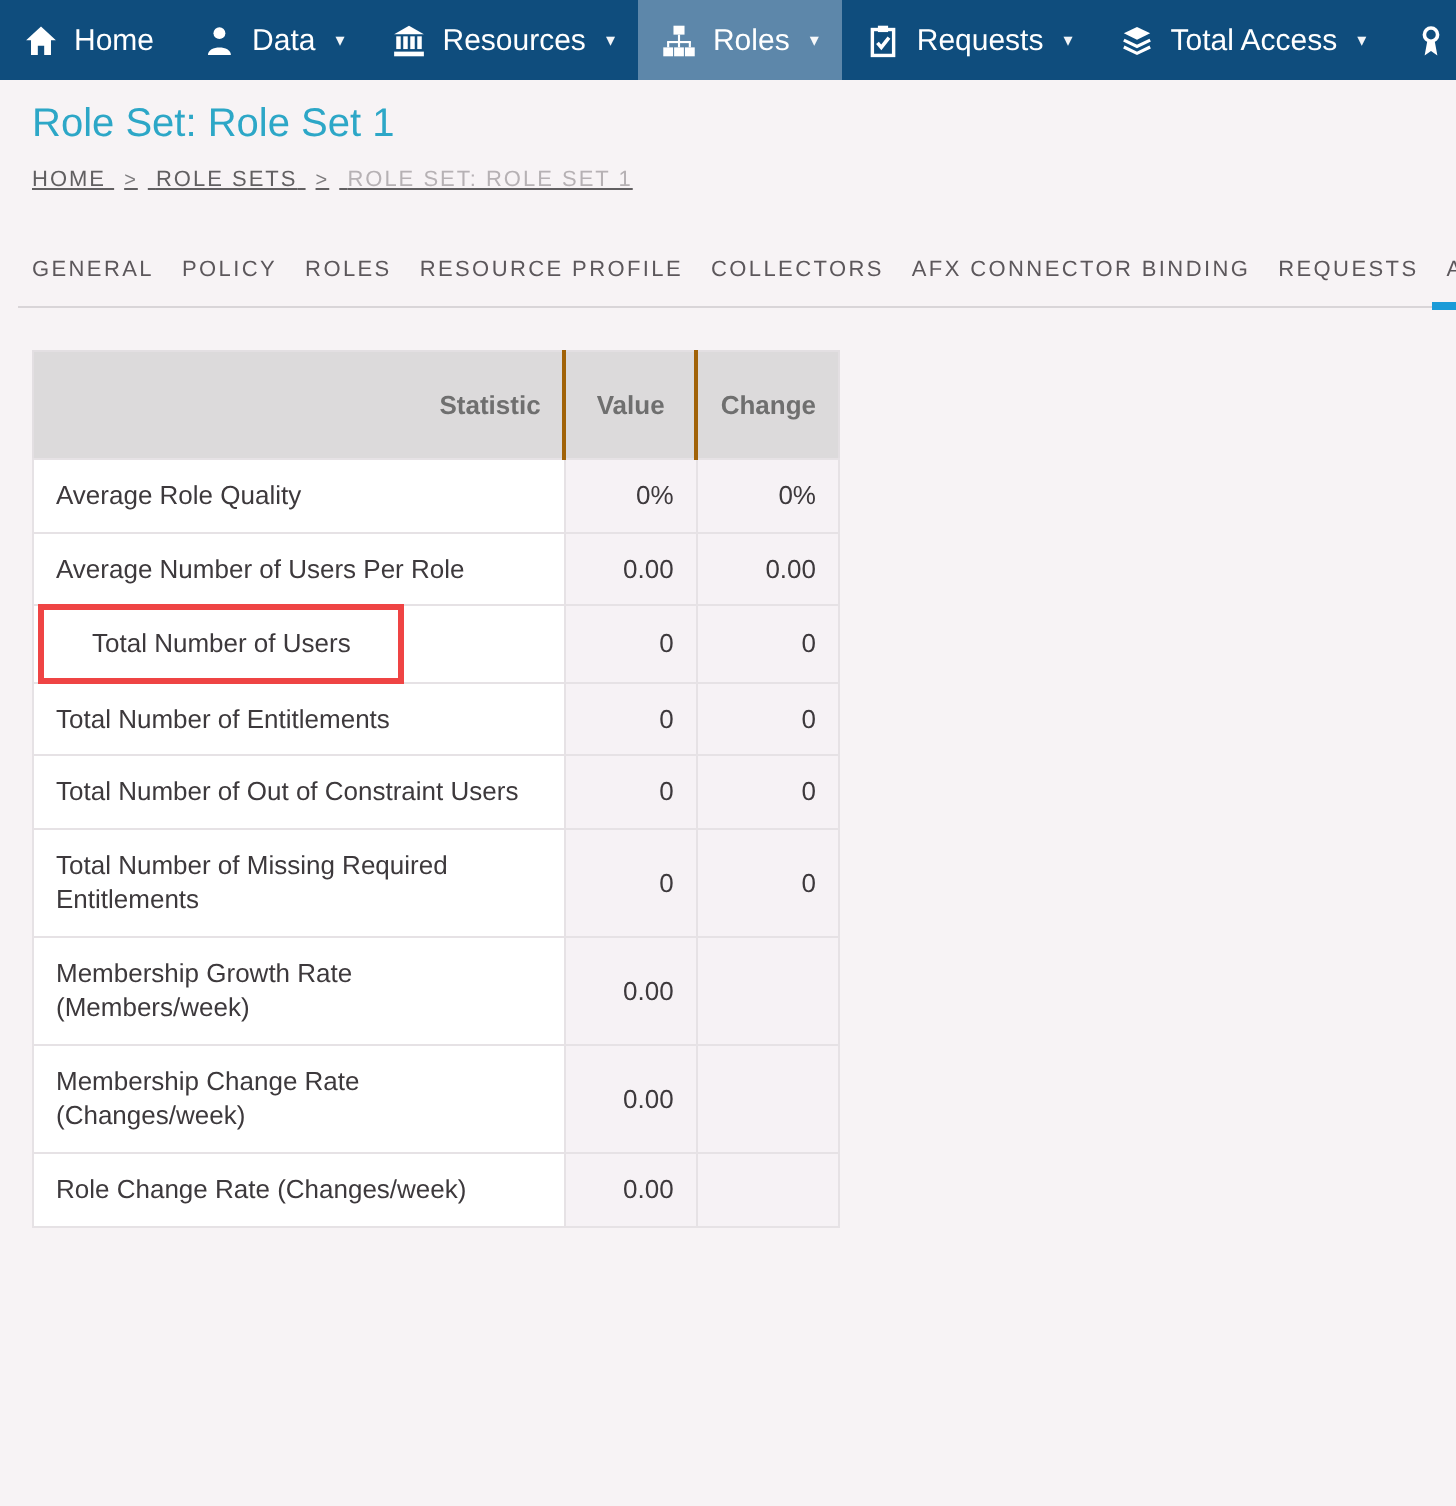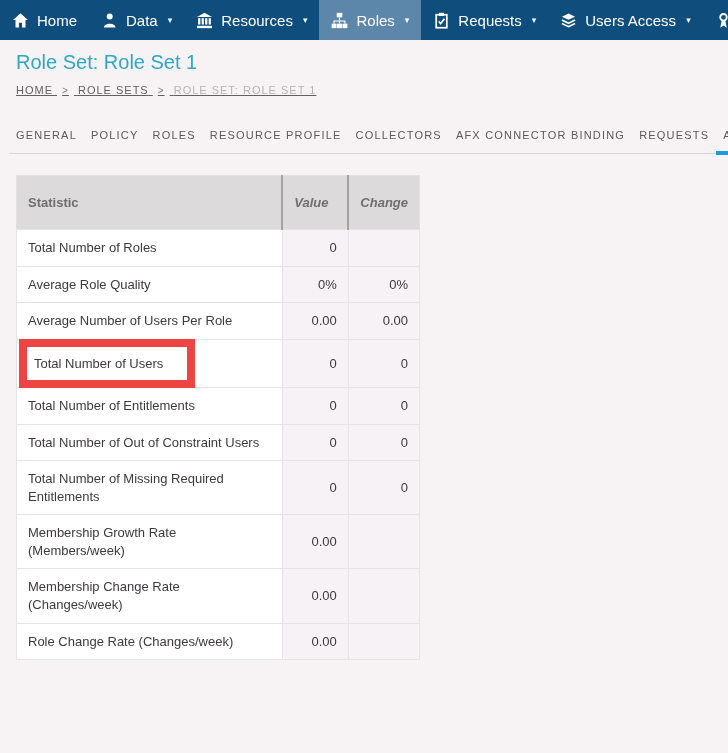--- a/index.html
+++ b/index.html
@@ -53,33 +53,33 @@
   }
 
   
   table.stats {
     margin:21px 0 0 16px; width:404px;
     border-collapse:collapse; background:#fff;
     border:1px solid #e3dfe2;
   }
   table.stats th {
     background:#dcdadb; color:#6f6f6f;
-    font-size:13px; font-weight:bold; text-align:left;
+    font-size:13px; font-weight:bold; text-align:right;
     height:54px; vertical-align:middle; padding:0 11px;
   }
-  table.stats th.num { text-align:left; border-left:2px solid #a3a3a3; width:66px;font-style:italic; }
+  table.stats th.num { text-align:center; border-left:2px solid #a16207; width:66px; }
   table.stats td {
     font-size:13px; color:#3d393c; line-height:1.35;
     padding:9px 11px; border:1px solid #e6e2e5;
   }
   table.stats td.num { text-align:right; background:#f6f2f5; }
   .highlight-box {
     display:inline-block; position:relative; z-index:2;
-    border:8px solid #ef4444;
-    padding:8px 24px 8px 7px; margin:-10px 0 -10px -9px;
+    border:3px solid #ef4444;
+    padding:8px 24px 8px 24px; margin:-10px 0 -10px -9px;
   }
 </style>
 </head>
 <body>
 
 <nav class="navbar">
 
   <div class="nav-item">
     <span>
         <svg viewBox="0 0 16 16" fill="#fff">
@@ -146,21 +146,21 @@
   </div>
 
   <div class="nav-item">
     <span>
         <svg viewBox="0 0 16 16">
           <path d="M8 1.4 L14.2 4.4 L8 7.4 L1.8 4.4 Z" fill="#fff"></path>
           <path d="M1.8 7.6 L8 10.6 L14.2 7.6" fill="none" stroke="#fff" stroke-width="1.5"></path>
           <path d="M1.8 10.8 L8 13.8 L14.2 10.8" fill="none" stroke="#fff" stroke-width="1.5"></path>
         </svg>
       </span>
-    <span>Users Access</span>
+    <span>Total Access</span>
     <span class="caret">▾</span>
   </div>
 
   <div class="nav-item">
     <span>
         <svg viewBox="0 0 16 16">
           <circle cx="8" cy="5" r="3.1" fill="none" stroke="#fff" stroke-width="1.7"></circle>
           <path d="M6.2 8.4 L5 14.8 L8 12.7 L11 14.8 L9.8 8.4 Z" fill="#fff"></path>
         </svg>
       </span>
@@ -192,25 +192,20 @@
 <table class="stats">
   <thead>
     <tr>
       <th>Statistic</th>
       <th class="num">Value</th>
       <th class="num">Change</th>
     </tr>
   </thead>
   <tbody>
       <tr>
-        <td>Total Number of Roles</td>
-        <td class="num">0</td>
-        <td class="num"></td>
-      </tr>
-      <tr>
         <td>Average Role Quality</td>
         <td class="num">0%</td>
         <td class="num">0%</td>
       </tr>
       <tr>
         <td>Average Number of Users Per Role</td>
         <td class="num">0.00</td>
         <td class="num">0.00</td>
       </tr>
       <tr>

